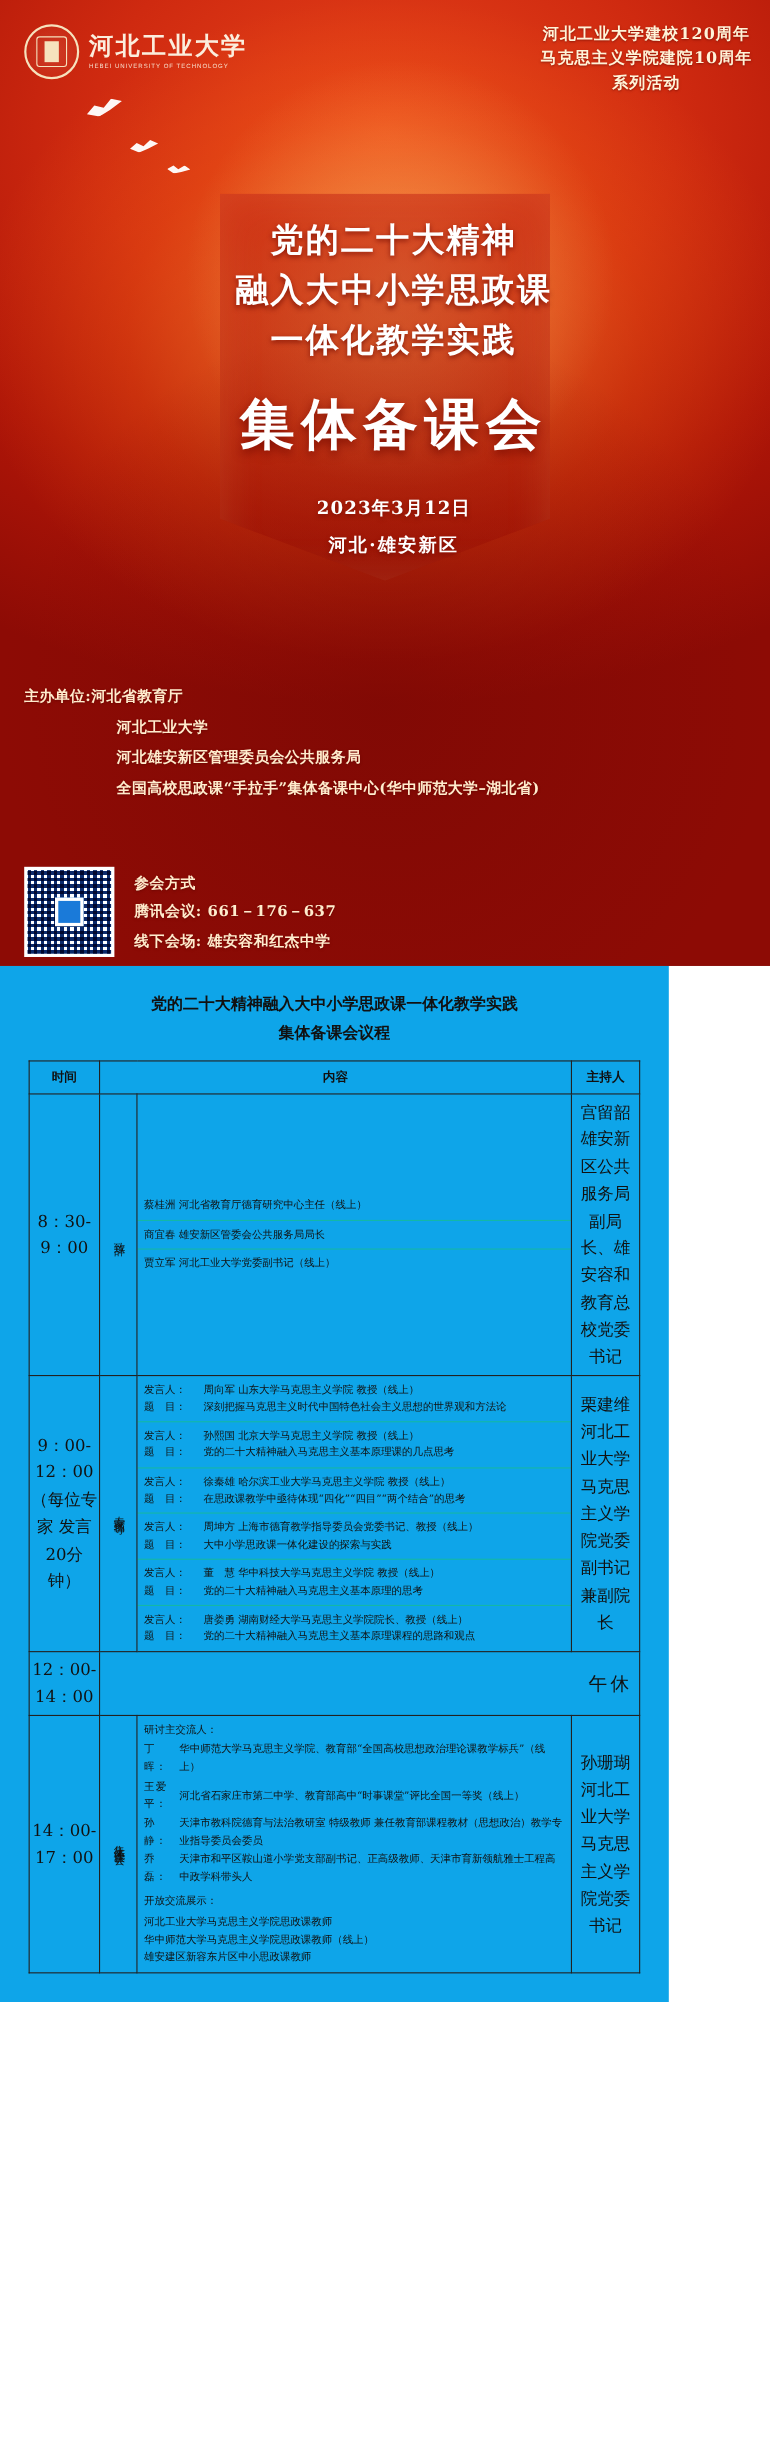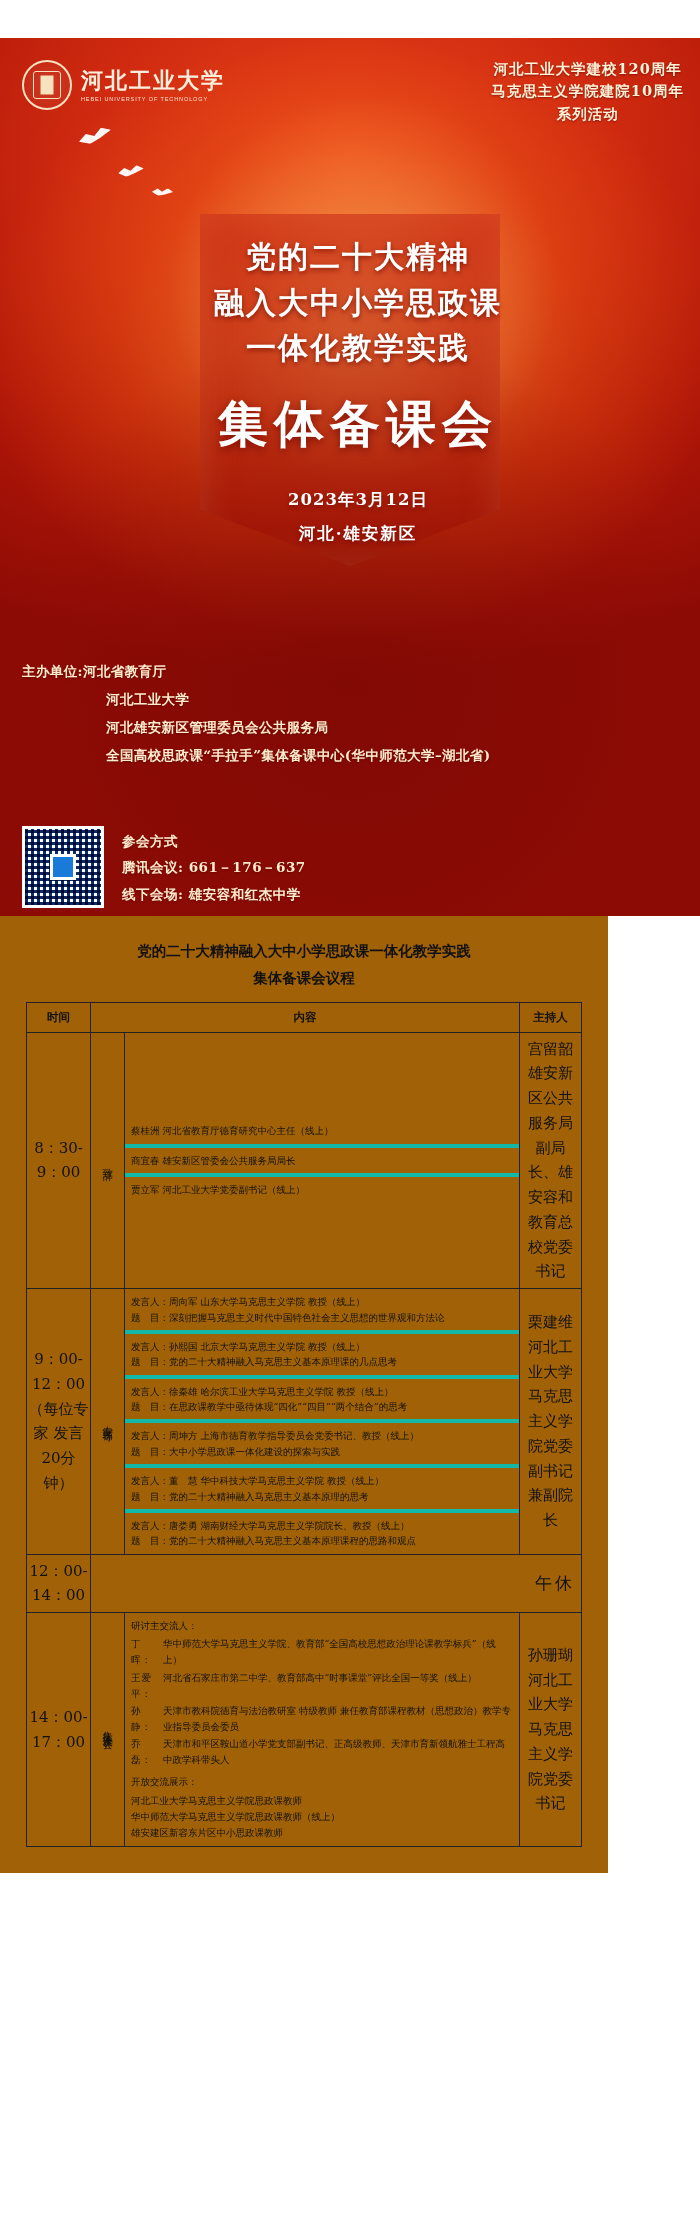--- a/index.html
+++ b/index.html
@@ -1,17 +1,17 @@
 <!DOCTYPE html>
 <html><head>
 <meta charset="utf-8">
 <style>
   html,body{margin:0;padding:0;background:#ffffff;}
   body{width:700px;font-family:"Liberation Sans","DejaVu Sans",sans-serif;}
-  .page{width:608px;position:relative;margin-top:38px;}
+  .page{width:608px;position:relative;}
 
   
   .poster{
     position:relative;width:700px;height:878px;overflow:hidden;
     background:
       radial-gradient(ellipse 520px 420px at 50% 300px, rgba(255,170,60,.55) 0%, rgba(255,120,20,.22) 45%, rgba(200,30,10,0) 72%),
       radial-gradient(ellipse 700px 520px at 50% 120px, #e8441a 0%, #cf2a10 38%, #b01608 68%, #8d0b05 100%),
       linear-gradient(180deg,#d93a16 0%, #c32410 28%, #a81208 55%, #8c0a05 78%, #720703 100%);
   }
   .poster:before{
@@ -73,43 +73,43 @@
   .qr{position:absolute;left:22px;top:788px;width:82px;height:82px;background:#fff;padding:3px;box-sizing:border-box;}
   .qr-in{width:100%;height:100%;
     background-image:
       repeating-linear-gradient(90deg,#0b2a6b 0 3px,#ffffff 3px 6px),
       repeating-linear-gradient(0deg,#0b2a6b 0 3px,#ffffff 3px 6px);
     background-blend-mode:multiply;position:relative;}
   .qr-in:after{content:"";position:absolute;left:50%;top:50%;transform:translate(-50%,-50%);
     width:20px;height:20px;background:#1a7ad9;border:3px solid #fff;}
 
   
-  .agenda{padding:22px 26px 26px 26px;box-sizing:border-box;background:#a16207;}
+  .agenda{padding:22px 26px 26px 26px;box-sizing:border-box;background:#0ea5e9;}
   .agenda h1{margin:0;text-align:center;font-family:"DejaVu Serif",serif;font-size:14.5px;
     font-weight:bold;color:#111;line-height:1.85;}
   table{width:100%;border-collapse:collapse;margin-top:10px;table-layout:fixed;padding-left:16px;}
   td,th{border:1px solid #222;vertical-align:middle;color:#111;font-family:"DejaVu Serif",serif;}
   th{font-size:11.5px;font-weight:bold;padding:7px 2px;text-align:center;}
   .c-time{width:64px;}
   .c-kind{width:34px;}
   .c-body{}
   .c-host{width:62px;}
   td.time,td.kind,td.host{text-align:center;font-size:15px;line-height:1.65;padding:4px 1px;}
   td.kind{font-size:10.5px;letter-spacing:0;}
   .vert{writing-mode:vertical-rl;text-orientation:upright;letter-spacing:2px;margin:0 auto;}
   td.body{padding:0;}
-  .sub{border-bottom:4px solid #14b8a6;padding:5px 6px;font-size:9.5px;line-height:1.62;}
+  .sub{border-bottom:1px solid #14b8a6;padding:5px 6px;font-size:9.5px;line-height:1.62;}
   .sub:last-child{border-bottom:none;}
-  .row2{display:flex;gap:0;}
+  .row2{display:flex;gap:16px;}
   .row2 .k{flex:0 0 auto;white-space:nowrap;}
   .row2 .v{flex:1 1 auto;}
   .noon{text-align:right;font-size:17px;padding:6px;letter-spacing:3px;}
   .blk{padding:5px 6px;font-size:9.5px;line-height:1.7;}
   .blk .hd{margin-bottom:2px;}
-  .nm{display:flex;gap:6px;margin-bottom:1px;}
+  .nm{display:flex;gap:6px;margin-bottom:1px;align-items:center;}
   .nm .n{flex:0 0 26px;letter-spacing:1px;}
   .nm .d{flex:1 1 auto;}
 </style>
 </head>
 <body>
 
 <div class="page">
 
   <div class="poster">
 

